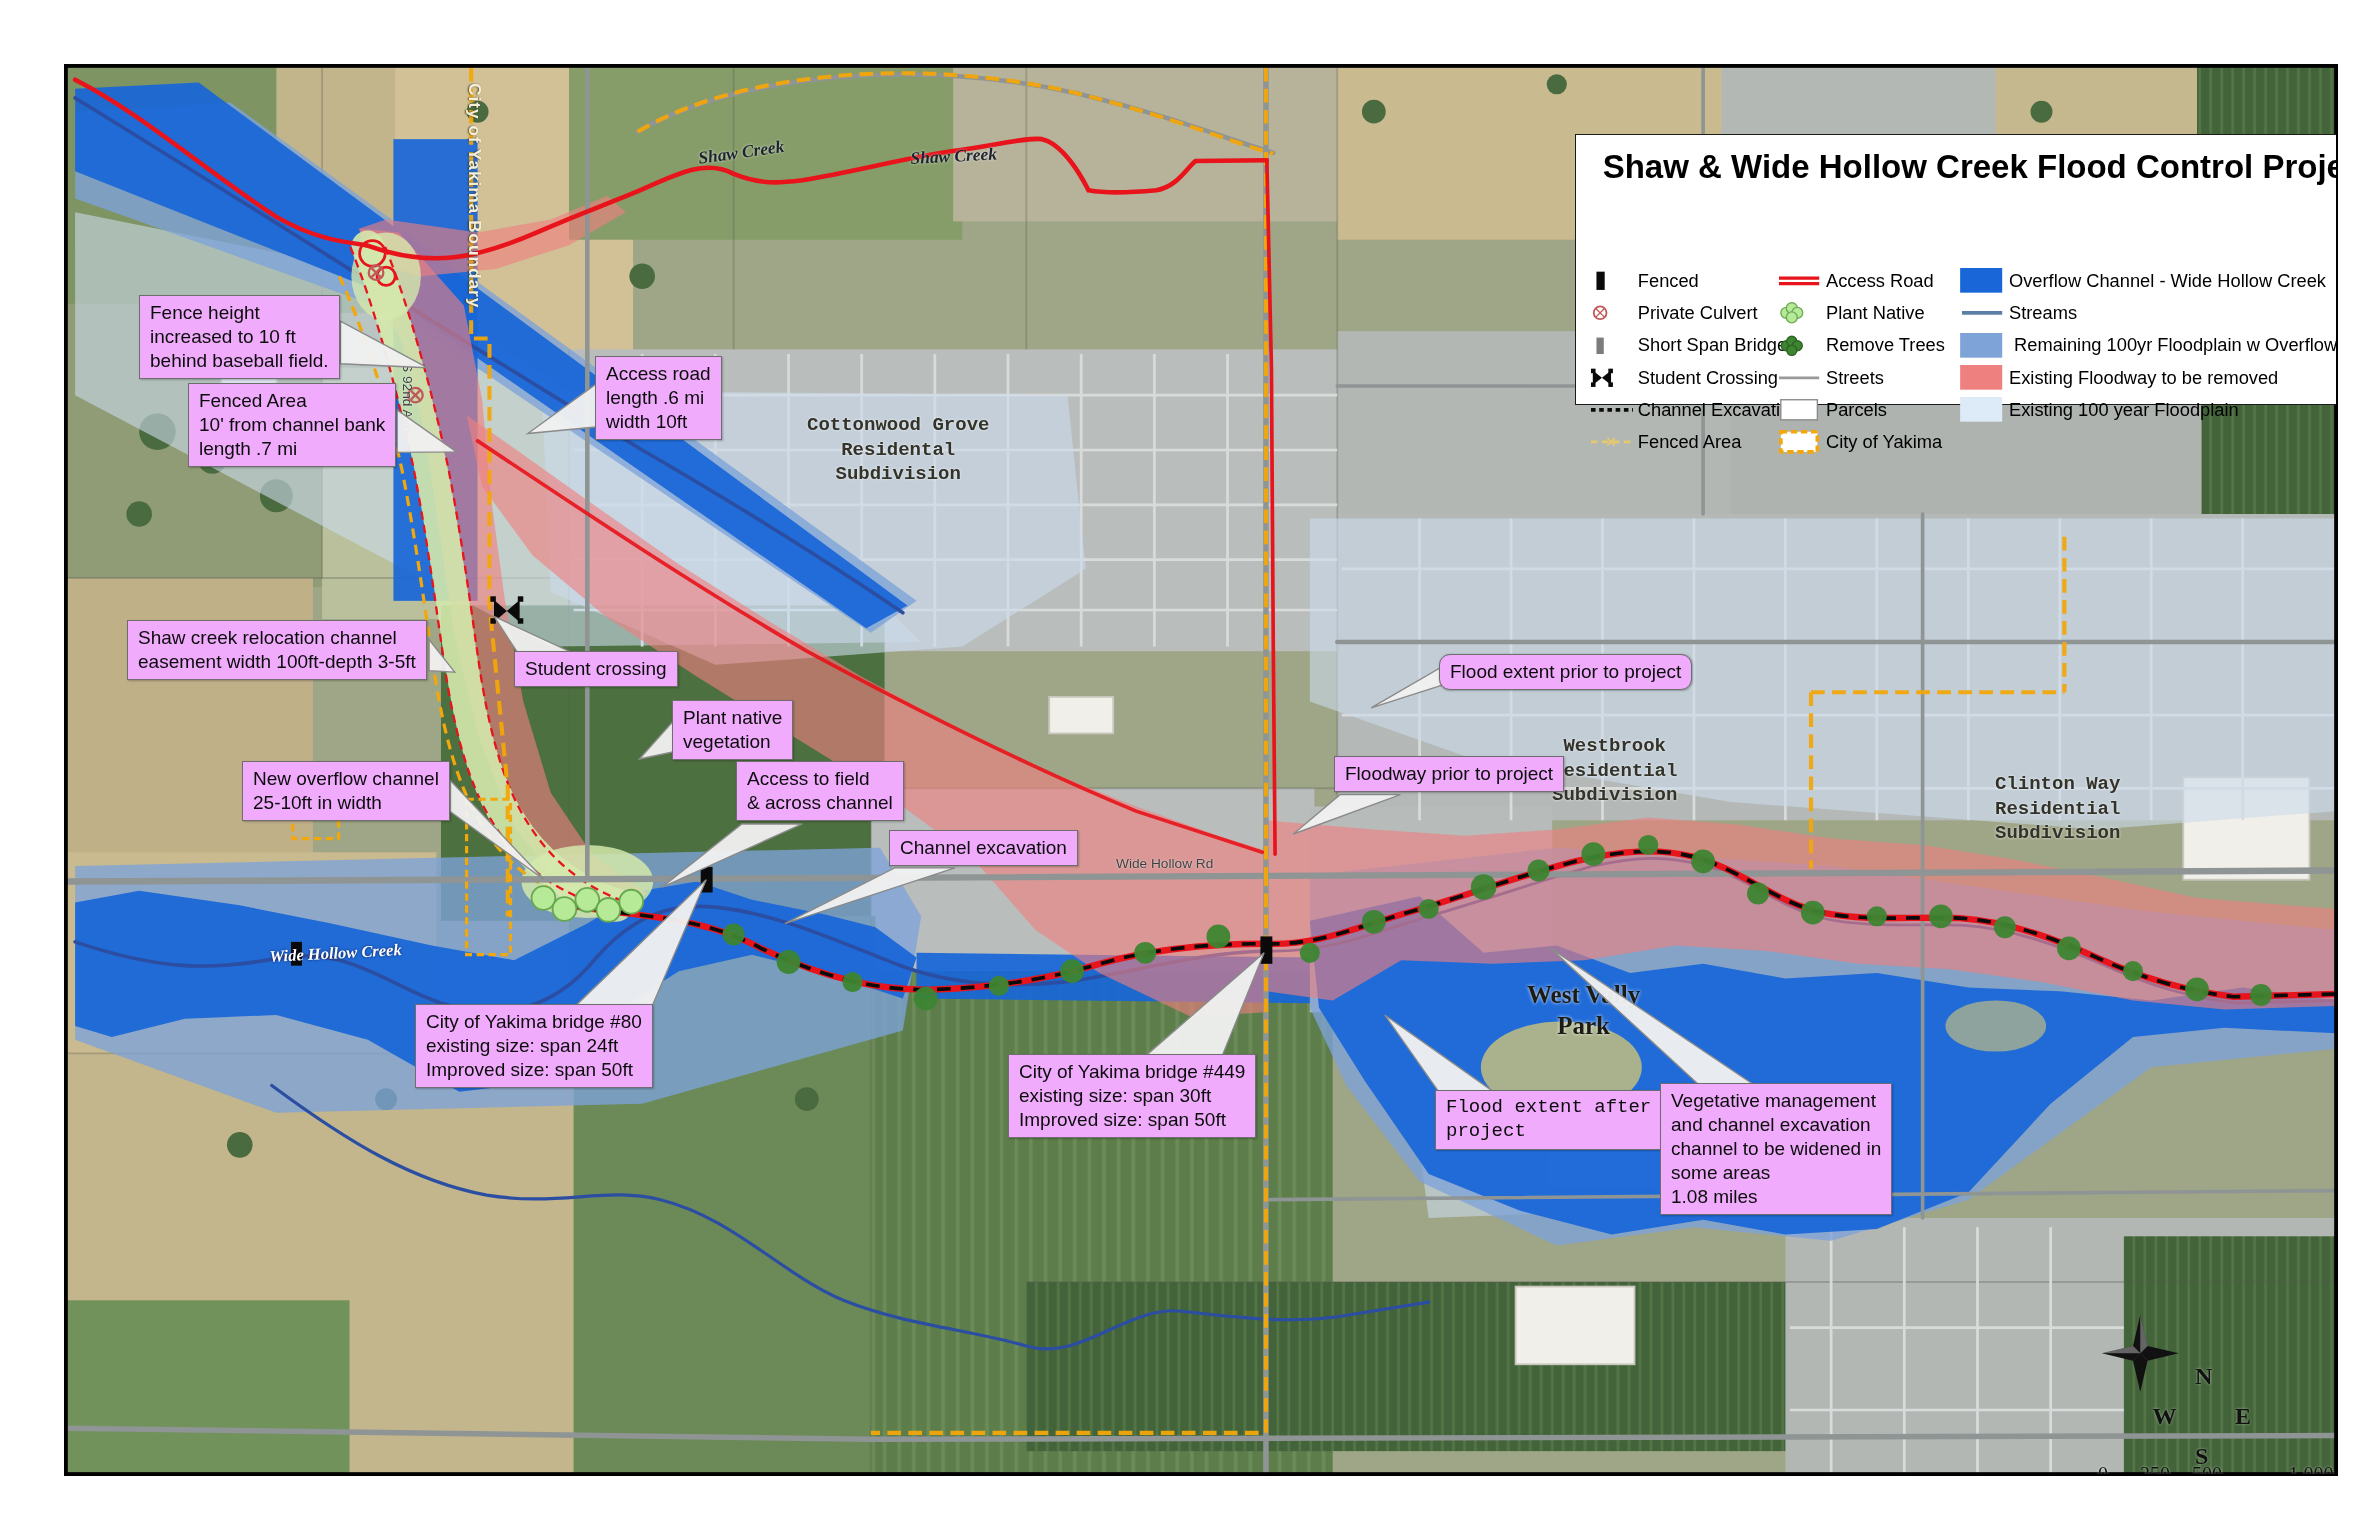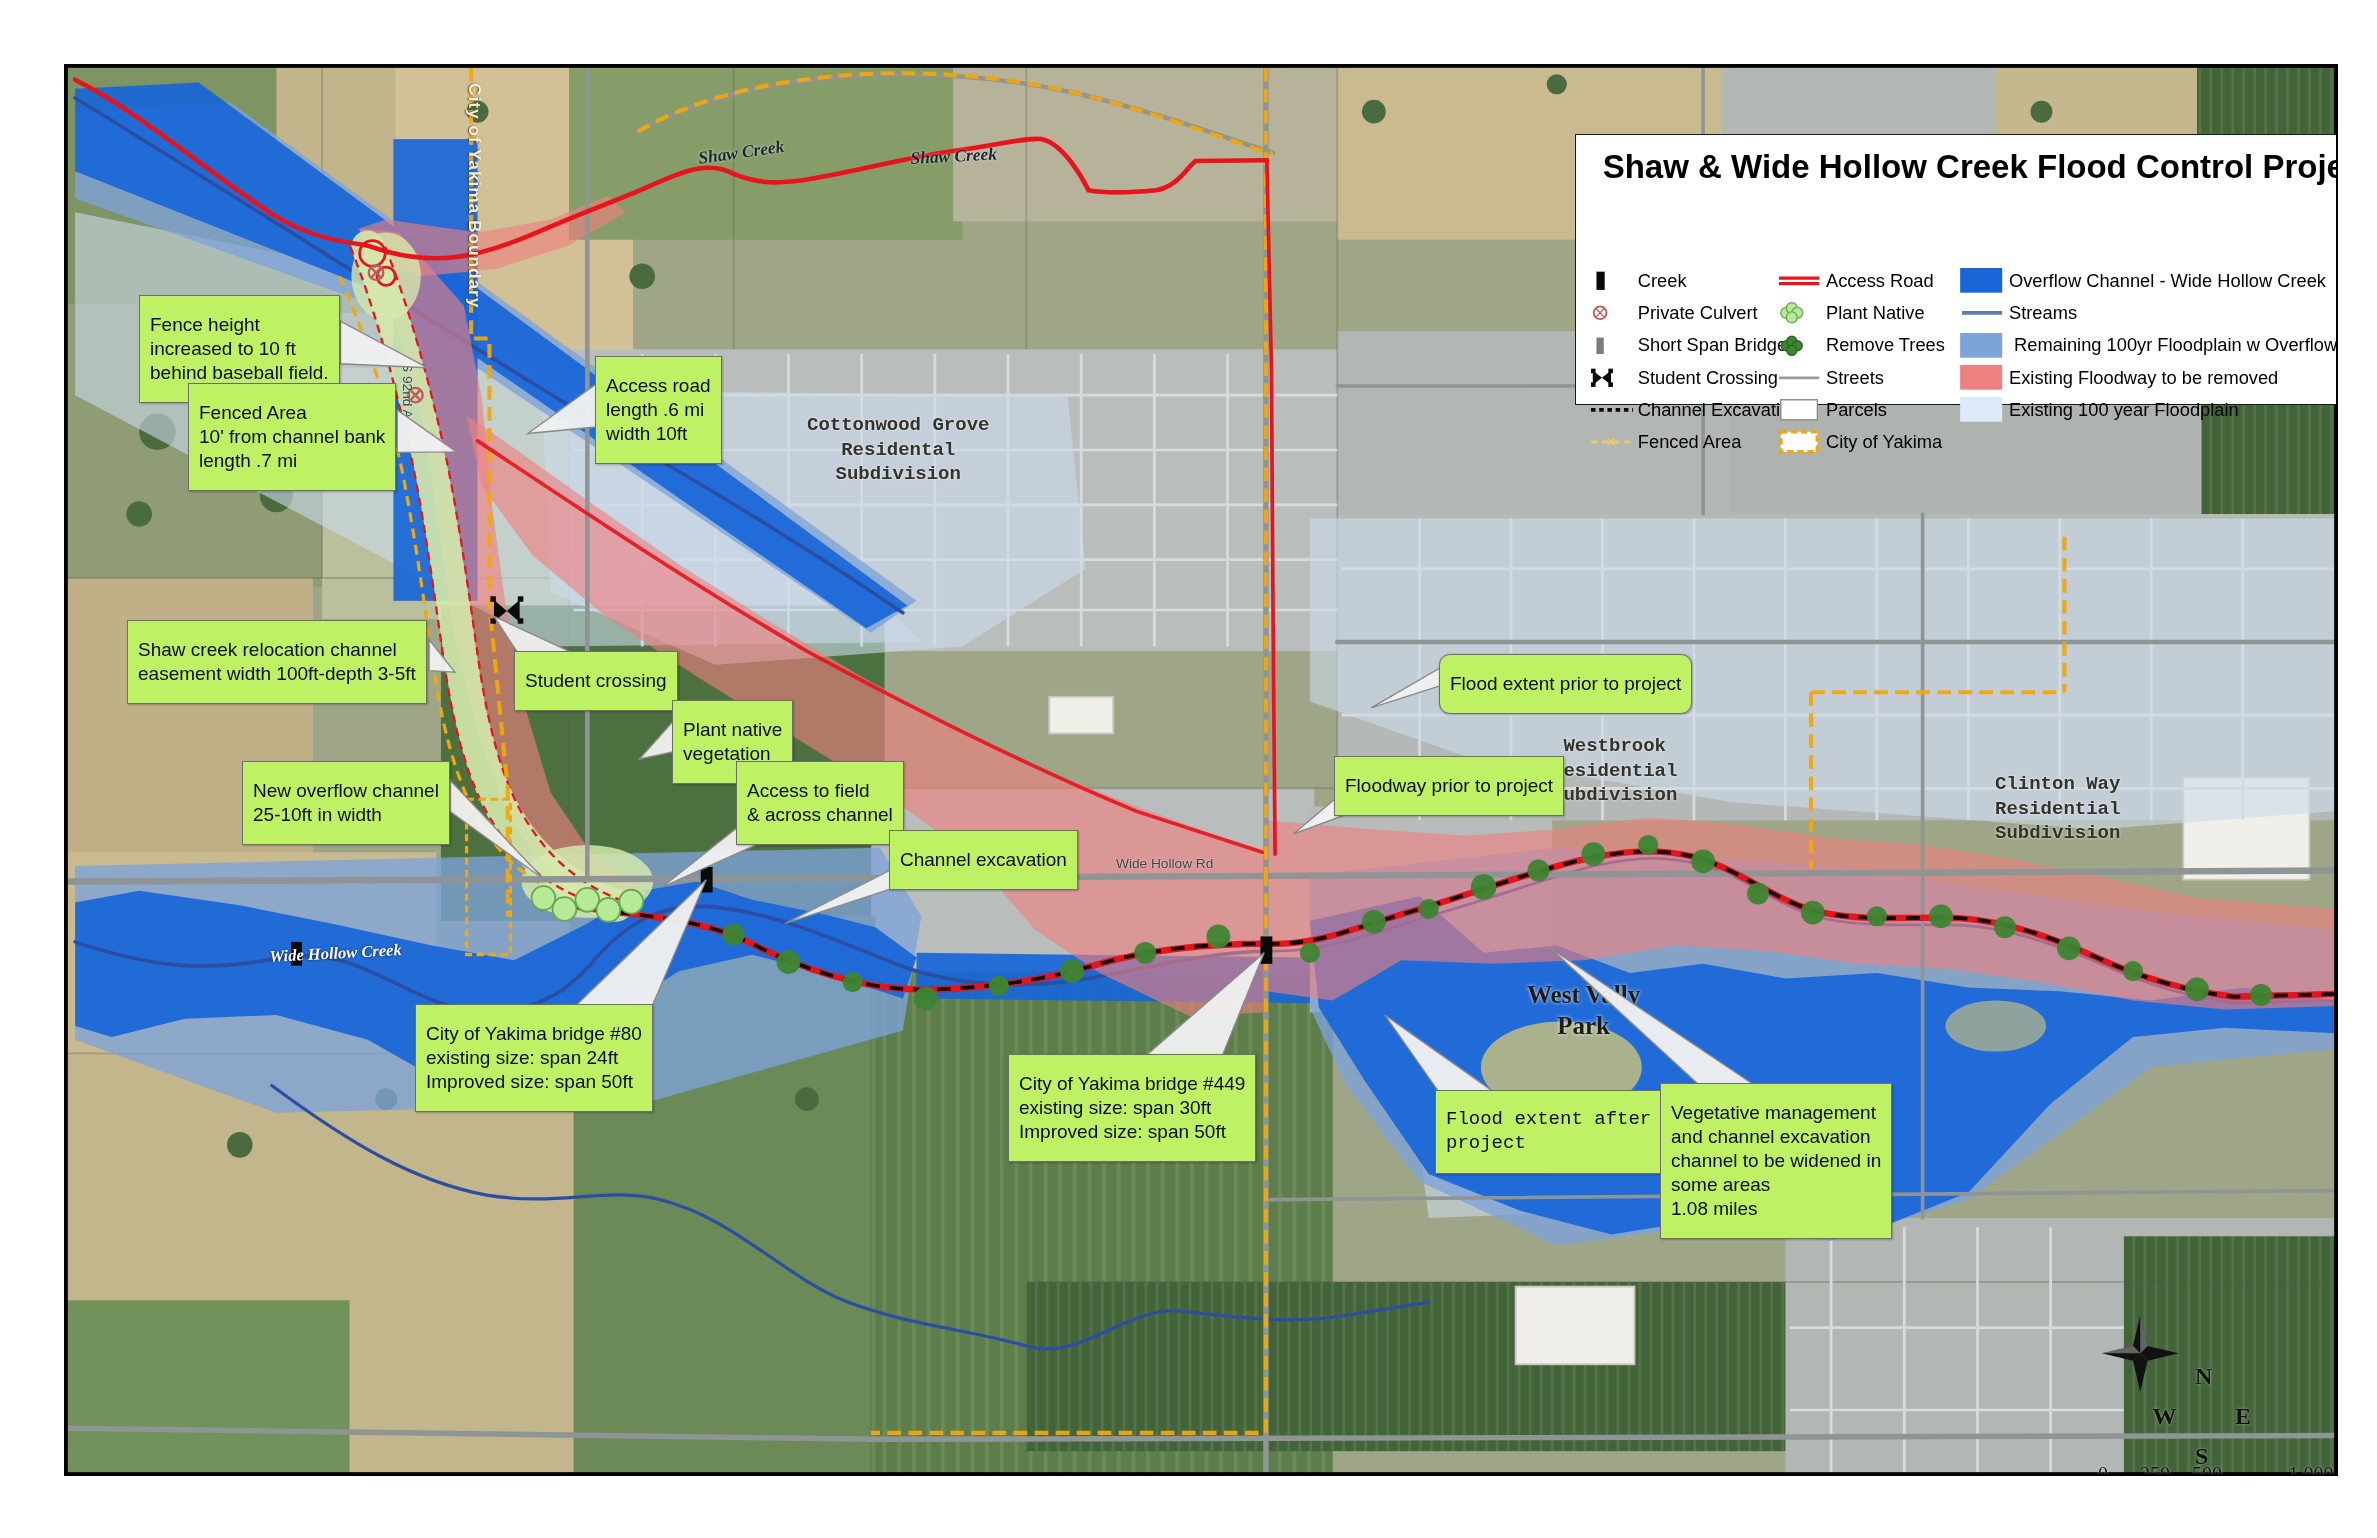--- a/index.html
+++ b/index.html
@@ -7,22 +7,22 @@
         font-family:"Liberation Sans", sans-serif;}
   .map-frame{position:absolute;left:64px;top:64px;width:2270px;height:1408px;
              border:2.7px solid #000;background:#9fa687;overflow:hidden;}
   .base-svg,.leader-svg{position:absolute;left:0;top:0;width:2270px;height:1408px;}
   .base-svg{z-index:1;}
   .leader-svg{z-index:5;}
   #labels{position:absolute;left:0;top:0;width:100%;height:100%;z-index:4;}
   #callouts{position:absolute;left:0;top:0;width:100%;height:100%;z-index:6;}
 
   
-  .callout{position:absolute;background:#bef264;border:1.8px solid #6e6e6e;
-           padding:17px 10px;color:#0c0c0c;font-size:19px;line-height:1.26;
+  .callout{position:absolute;background:#f0abfc;border:1.8px solid #6e6e6e;
+           padding:5px 10px;color:#0c0c0c;font-size:19px;line-height:1.26;
            white-space:nowrap;box-shadow:0.9px 0.9px 1.8px rgba(0,0,0,.25);}
   .callout div{white-space:nowrap;}
 
   
   .map-label{position:absolute;transform-origin:left top;pointer-events:none;}
   .lbl-creek-dark{font-family:"Liberation Serif",serif;font-style:italic;font-weight:bold;
                   font-size:17.4px;color:#1d2430;text-shadow:0 0 2.7px rgba(255,255,255,.7);}
   .lbl-creek-white{font-family:"Liberation Serif",serif;font-style:italic;font-weight:bold;
                    font-size:16.5px;color:#ffffff;text-shadow:0 0 2.7px rgba(0,0,40,.8);}
   .lbl-place{font-family:"Liberation Serif",serif;font-weight:bold;font-size:25px;color:#1c1c14;
@@ -499,21 +499,21 @@
 
     <div class="legend">
       <div class="legend-title">Shaw &amp; Wide Hollow Creek Flood Control Project</div>
       <div class="lg-col" id="legend-col1">
           <div class="lg-row">
             <span class="lg-icon">
               <svg width="46" height="25.6" viewBox="0 0 50 28">
                 <rect x="8" y="4" width="9" height="20" fill="#0a0a0a"></rect>
               </svg>
             </span>
-            <span class="lg-label">Creek</span>
+            <span class="lg-label">Fenced</span>
           </div>
           <div class="lg-row">
             <span class="lg-icon">
               <svg width="46" height="25.6" viewBox="0 0 50 28">
                 <circle cx="12" cy="14" r="7" fill="none" stroke="#c05a5a" stroke-width="2"></circle>
                 <line x1="7" y1="9" x2="17" y2="19" stroke="#c05a5a" stroke-width="1.5"></line>
                 <line x1="17" y1="9" x2="7" y2="19" stroke="#c05a5a" stroke-width="1.5"></line>
               </svg>
             </span>
             <span class="lg-label">Private Culvert</span>

